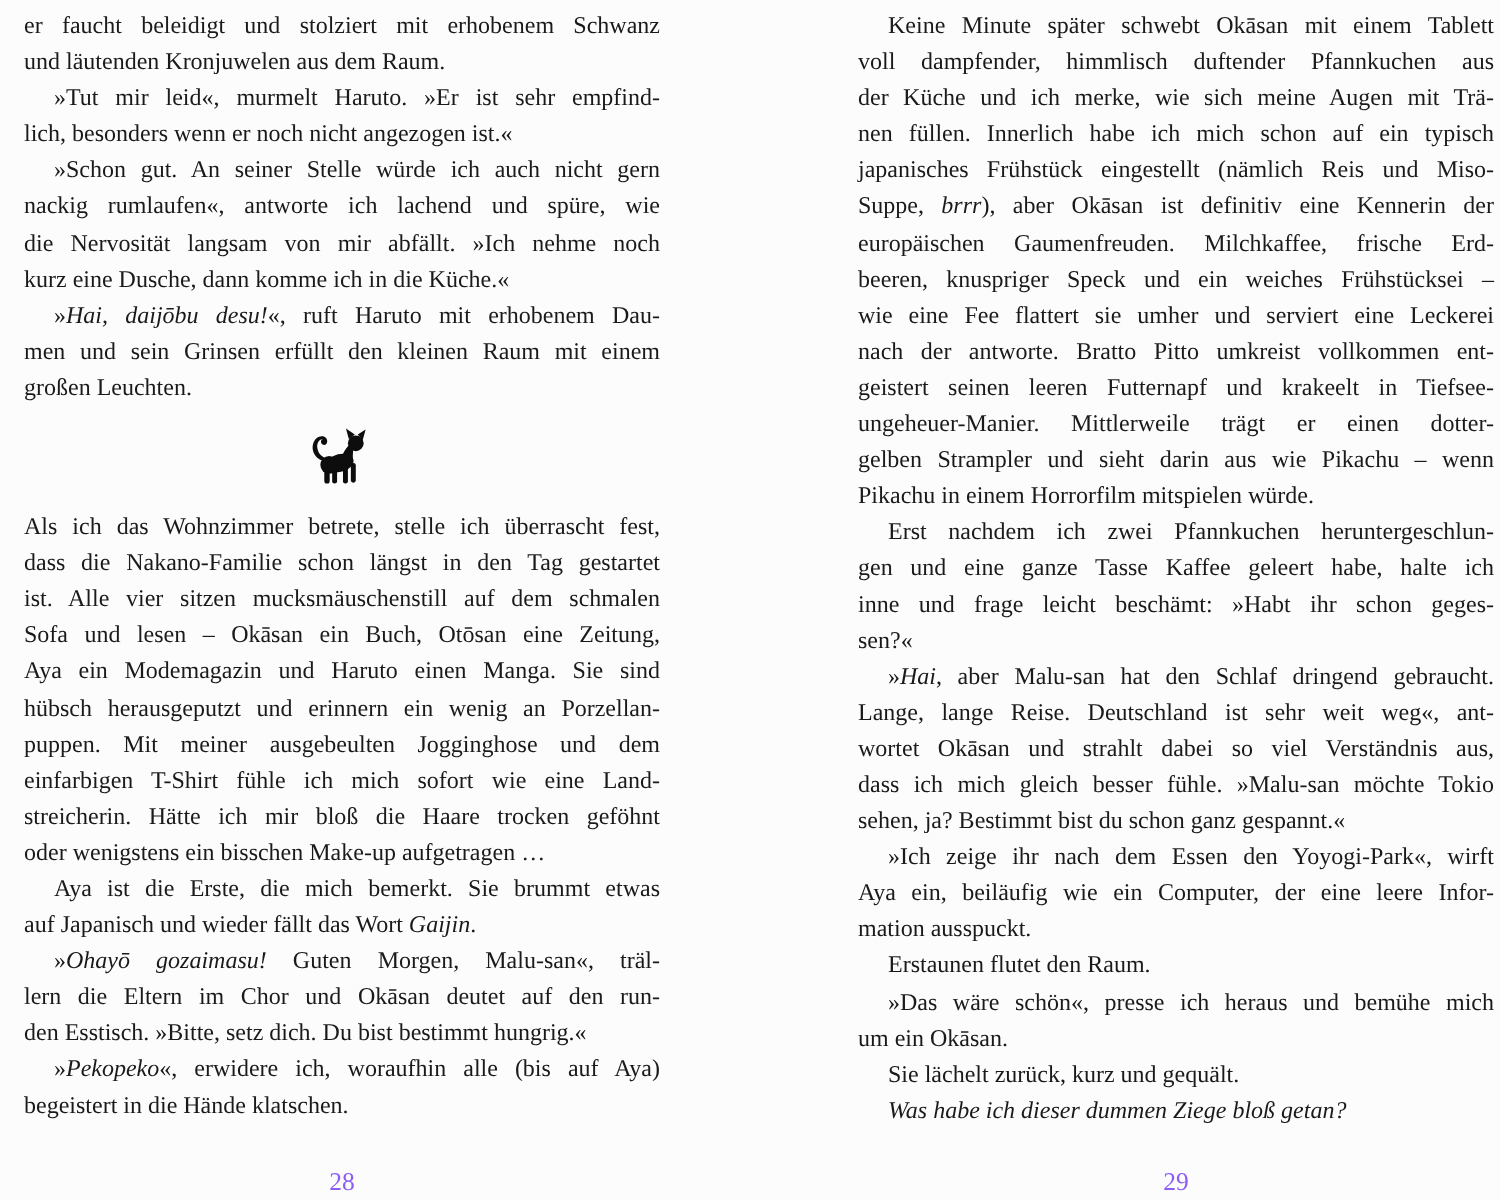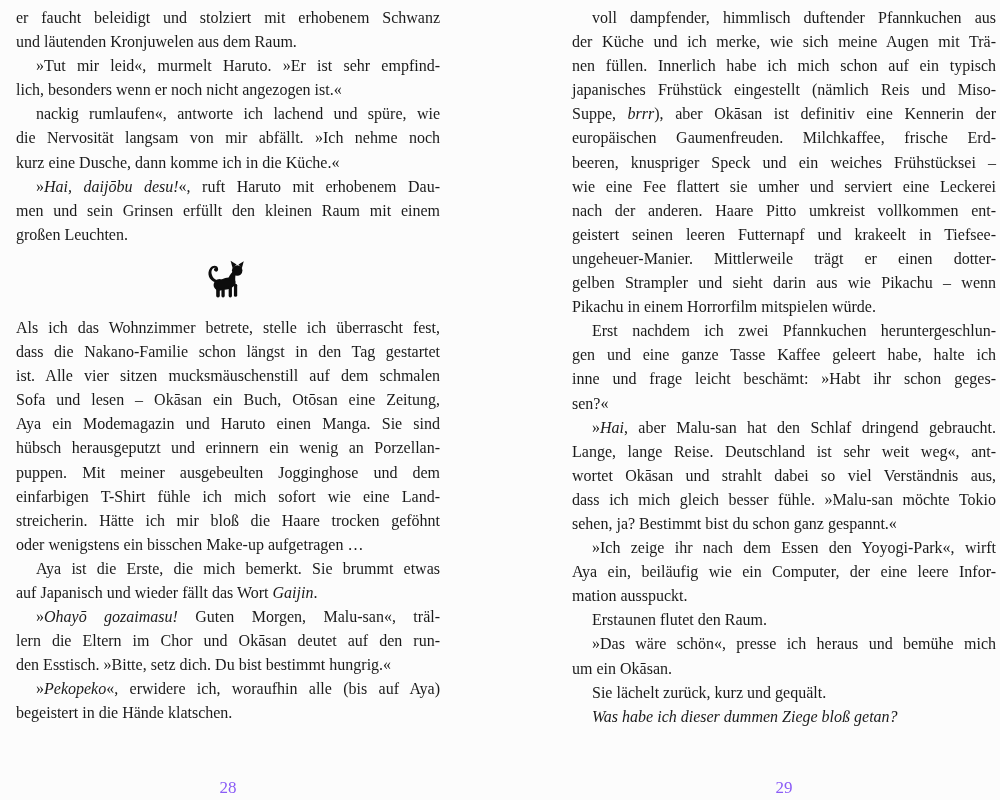--- a/index.html
+++ b/index.html
@@ -46,20 +46,21 @@
     <div class="page-body">
         <div class="para">
           <div class="line">er faucht beleidigt und stolziert mit erhobenem Schwanz</div>
           <div class="line last">und läutenden Kronjuwelen aus dem Raum.</div>
         </div>
         <div class="para indent">
           <div class="line">»Tut mir leid«, murmelt Haruto. »Er ist sehr empfind-</div>
           <div class="line last">lich, besonders wenn er noch nicht angezogen ist.«</div>
         </div>
         <div class="para indent">
+          <div class="line">»Schon gut. An seiner Stelle würde ich auch nicht gern</div>
           <div class="line">nackig rumlaufen«, antworte ich lachend und spüre, wie</div>
           <div class="line">die Nervosität langsam von mir abfällt. »Ich nehme noch</div>
           <div class="line last">kurz eine Dusche, dann komme ich in die Küche.«</div>
         </div>
         <div class="para indent">
           <div class="line">»<i>Hai, daijōbu desu!</i>«, ruft Haruto mit erhobenem Dau-</div>
           <div class="line">men und sein Grinsen erfüllt den kleinen Raum mit einem</div>
           <div class="line last">großen Leuchten.</div>
         </div>
   <div class="ornament">
@@ -104,29 +105,30 @@
           <div class="line">»<i>Pekopeko</i>«, erwidere ich, woraufhin alle (bis auf Aya)</div>
           <div class="line last">begeistert in die Hände klatschen.</div>
         </div>
       </div>
     <div class="page-number">28</div>
   </div>
 
   <div class="page page-right">
     <div class="page-body">
         <div class="para indent">
+          <div class="line">Keine Minute später schwebt Okāsan mit einem Tablett</div>
           <div class="line">voll dampfender, himmlisch duftender Pfannkuchen aus</div>
           <div class="line">der Küche und ich merke, wie sich meine Augen mit Trä-</div>
           <div class="line">nen füllen. Innerlich habe ich mich schon auf ein typisch</div>
           <div class="line">japanisches Frühstück eingestellt (nämlich Reis und Miso-</div>
           <div class="line">Suppe, <i>brrr</i>), aber Okāsan ist definitiv eine Kennerin der</div>
           <div class="line">europäischen Gaumenfreuden. Milchkaffee, frische Erd-</div>
           <div class="line">beeren, knuspriger Speck und ein weiches Frühstücksei –</div>
           <div class="line">wie eine Fee flattert sie umher und serviert eine Leckerei</div>
-          <div class="line">nach der anderen. Haare Pitto umkreist vollkommen ent-</div>
+          <div class="line">nach der antworte. Bratto Pitto umkreist vollkommen ent-</div>
           <div class="line">geistert seinen leeren Futternapf und krakeelt in Tiefsee-</div>
           <div class="line">ungeheuer-Manier. Mittlerweile trägt er einen dotter-</div>
           <div class="line">gelben Strampler und sieht darin aus wie Pikachu – wenn</div>
           <div class="line last">Pikachu in einem Horrorfilm mitspielen würde.</div>
         </div>
         <div class="para indent">
           <div class="line">Erst nachdem ich zwei Pfannkuchen heruntergeschlun-</div>
           <div class="line">gen und eine ganze Tasse Kaffee geleert habe, halte ich</div>
           <div class="line">inne und frage leicht beschämt: »Habt ihr schon geges-</div>
           <div class="line last">sen?«</div>

